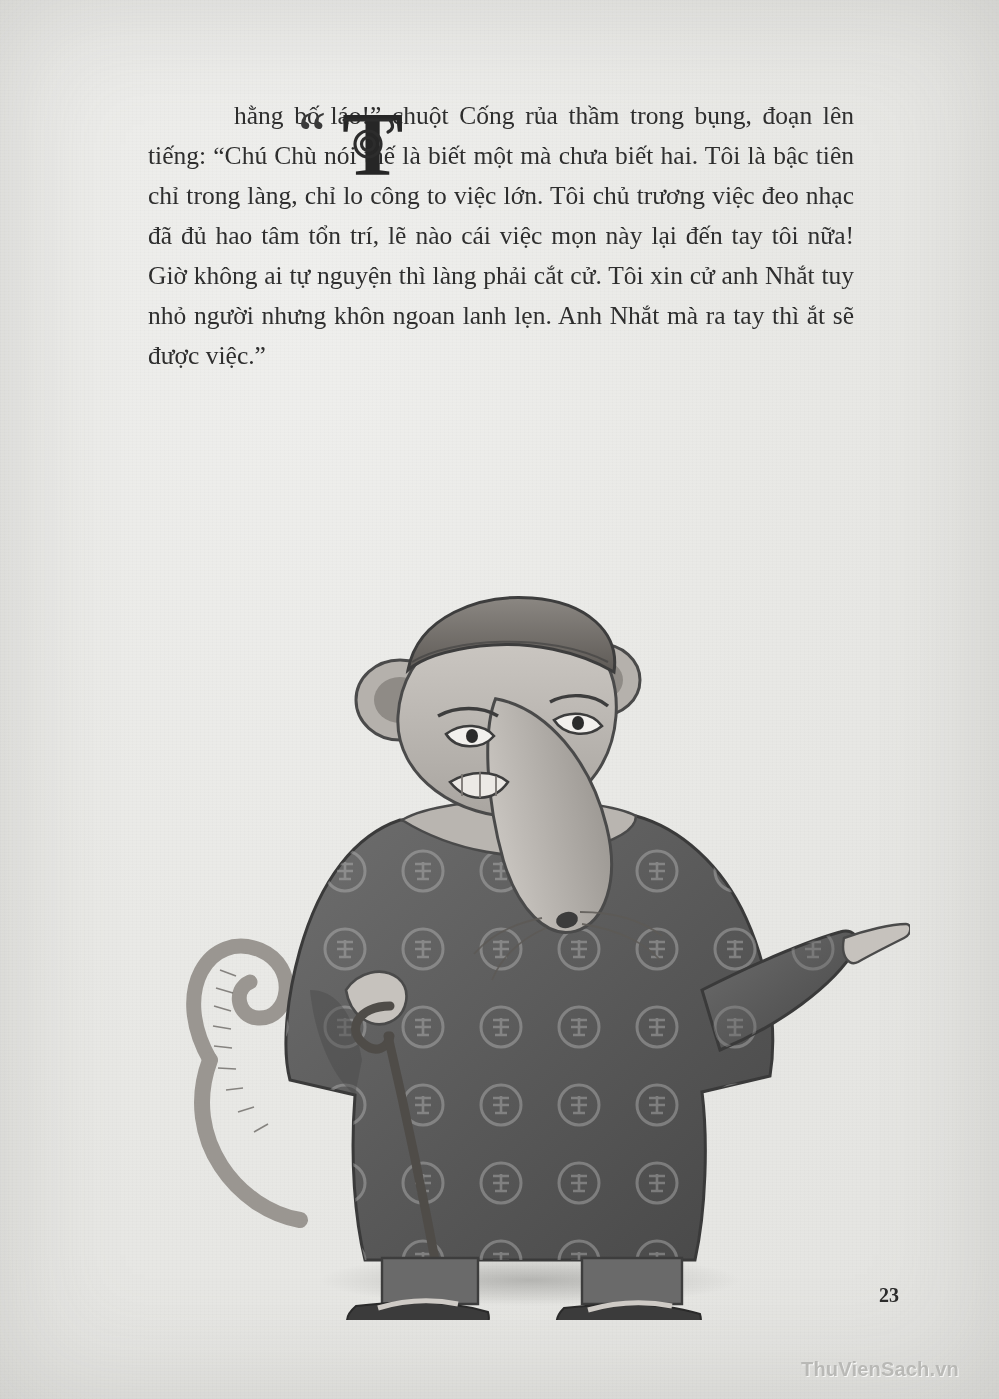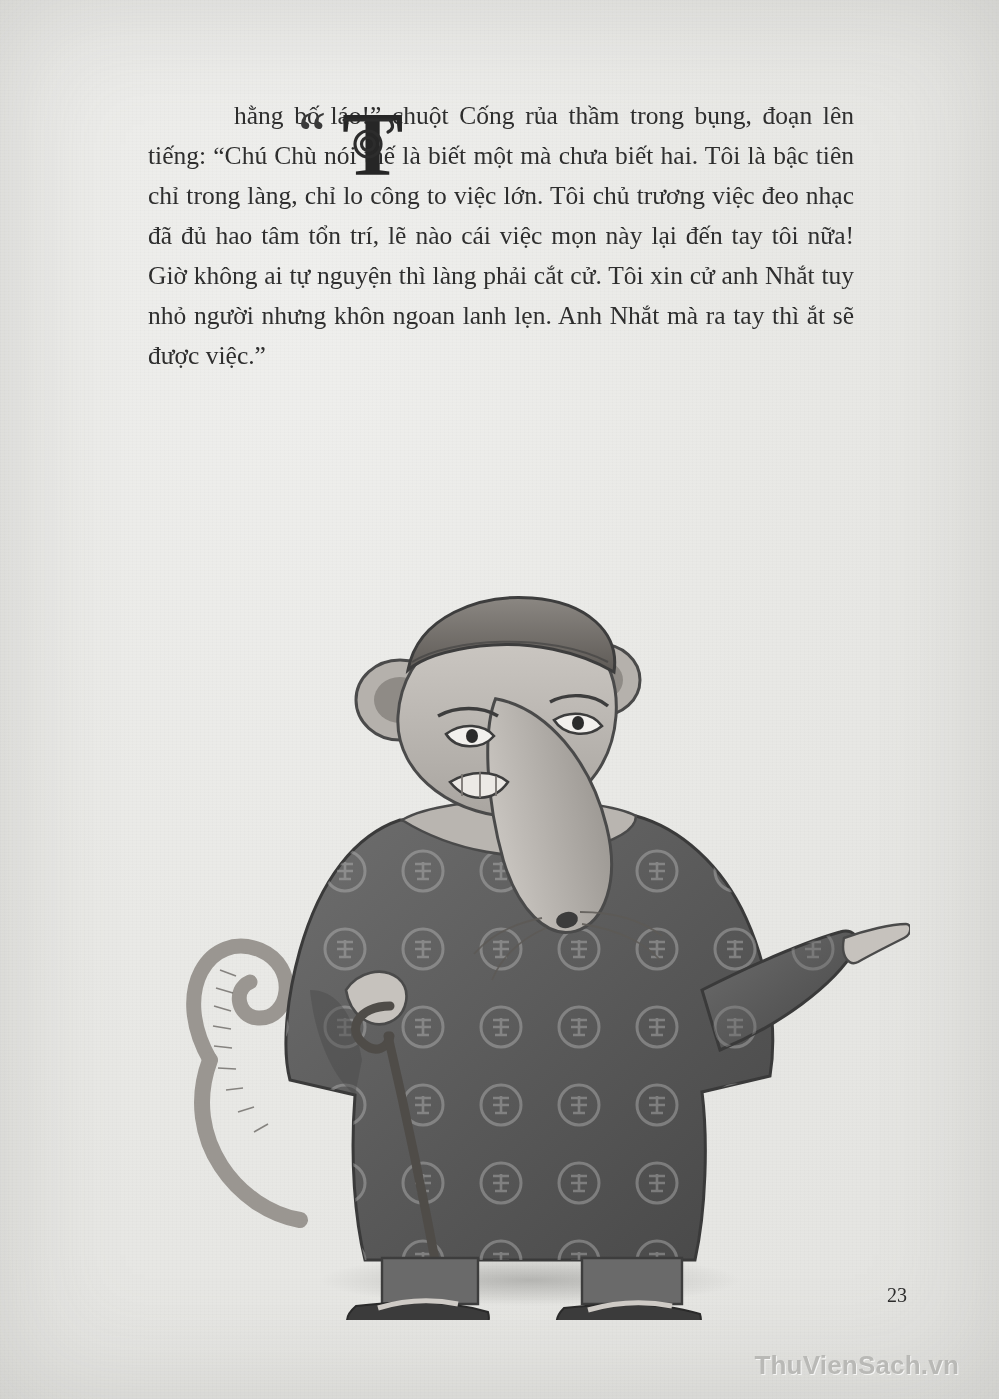--- a/index.html
+++ b/index.html
@@ -96,36 +96,36 @@
     top: 520px;
     width: 760px;
     height: 800px;
     z-index: 3;
   }
   .illustration svg { display: block; width: 100%; height: 100%; }
 
   
   .page-number {
     position: absolute;
-    right: 92px;
+    right: 100px;
     bottom: 92px;
     font-family: "Liberation Serif", serif;
     font-size: 20px;
-    font-weight: 400;
+    font-weight: 700;
     color: #2b2b2b;
     z-index: 6;
   }
 
   
   .watermark {
     position: absolute;
     right: 40px;
     bottom: 18px;
     font-family: "Liberation Sans", sans-serif;
-    font-size: 26px;
+    font-size: 20px;
     font-weight: 700;
     letter-spacing: .2px;
     color: #b9b9b6;
     text-shadow: 1px 1px 0 rgba(255,255,255,.75);
     z-index: 7;
     margin-left: 20px;
   }
 </style>
 </head>
 <body>

